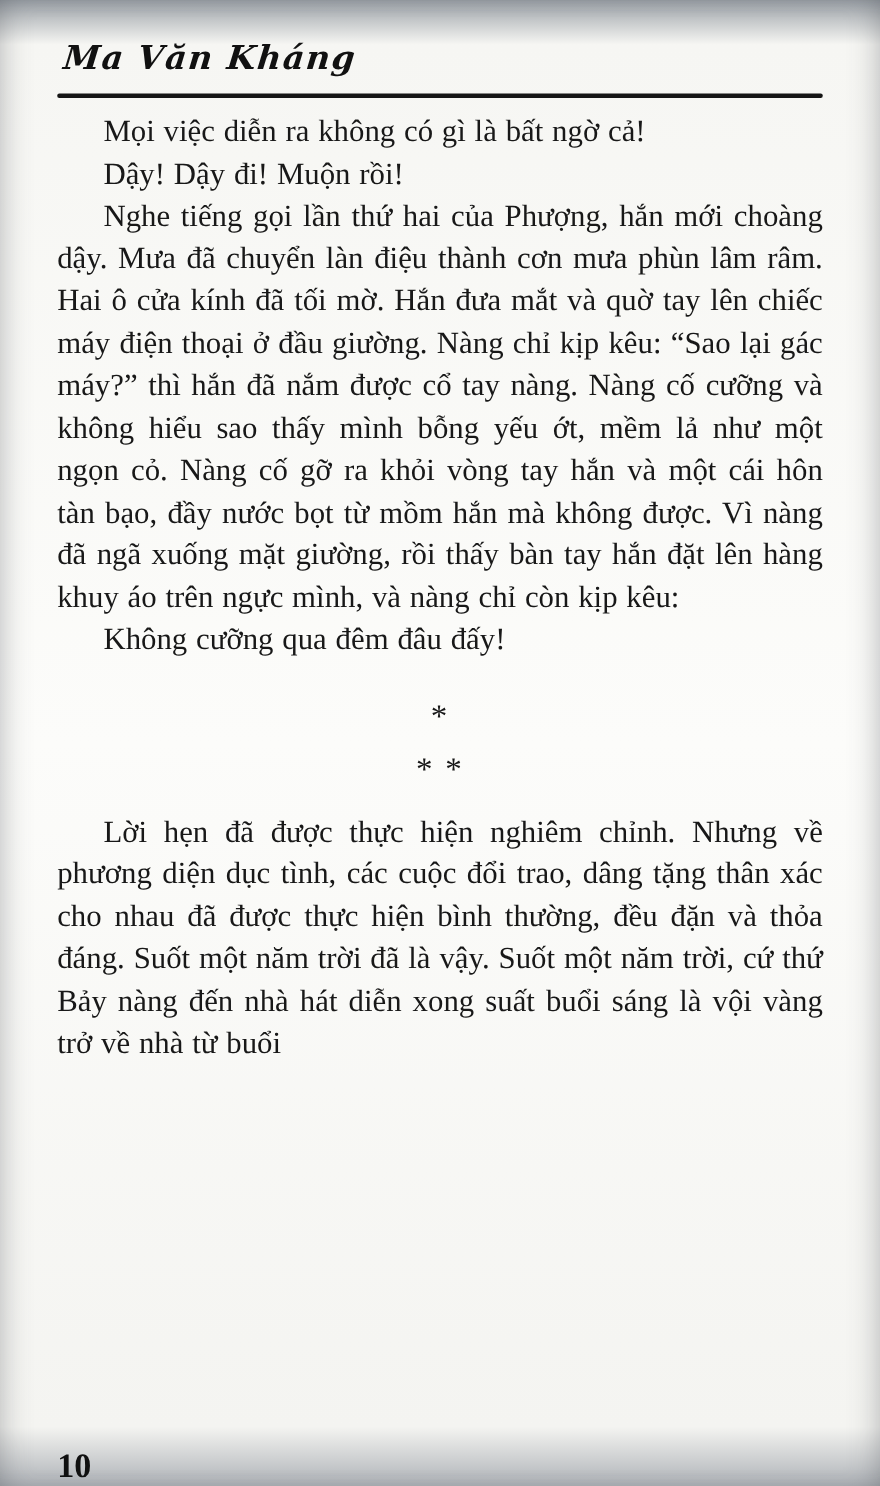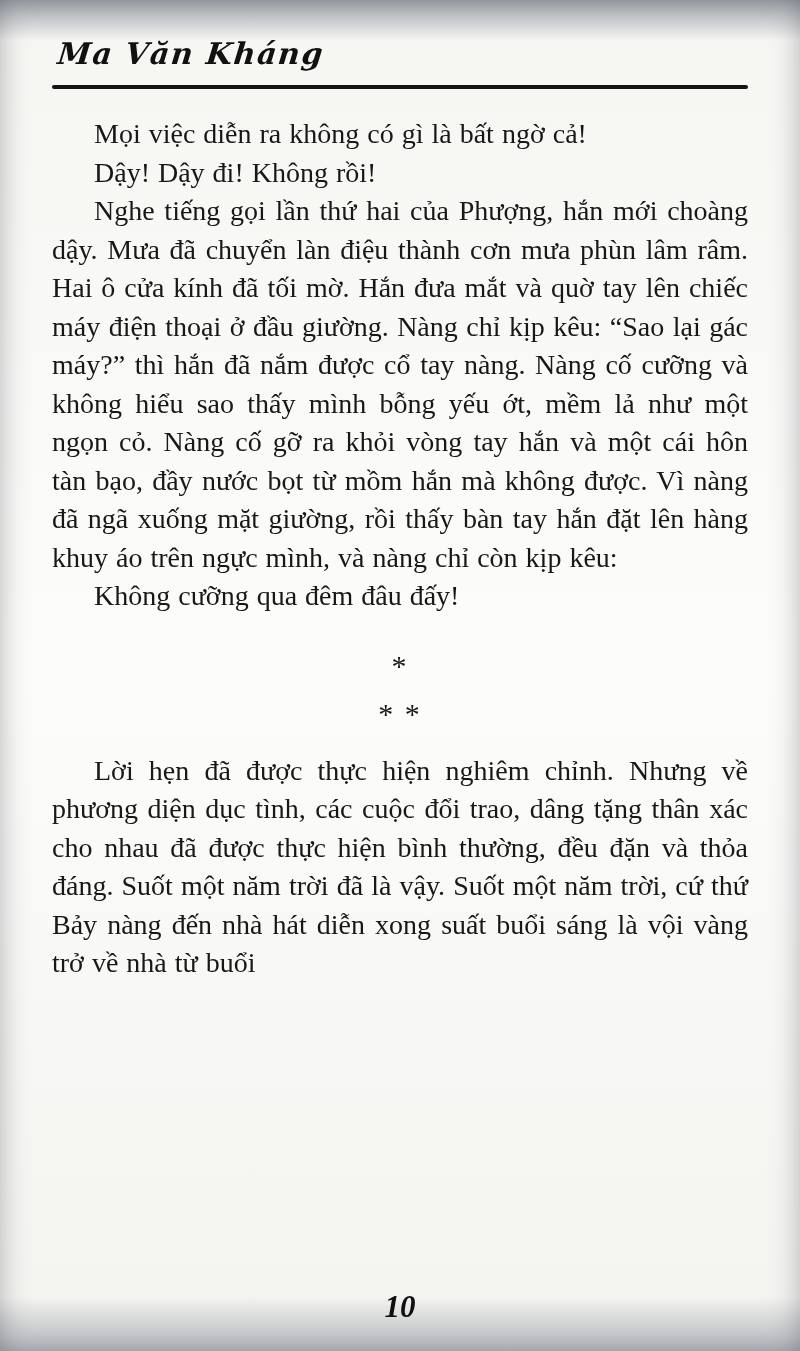--- a/index.html
+++ b/index.html
@@ -35,21 +35,21 @@
     transform-origin: left bottom;
     color: #111;
   }
   .rule {
     margin-top: 14px;
     height: 4px;
     background: #151515;
     border-radius: 2px;
   }
   main {
-    margin-top: 26px;
+    margin-top: 12px;
   }
   p.para {
     margin: 0;
     font-size: 28px;
     line-height: 38.5px;
     text-align: justify;
     text-indent: 42px;
     word-spacing: 1px;
   }
   .separator {
@@ -58,43 +58,41 @@
     line-height: 48px;
     margin-top: 26px;
     margin-bottom: 14px;
     color: #181818;
   }
   .separator .sep-row {
     letter-spacing: 2px;
   }
   footer {
     margin-top: auto;
-    text-align: center;
-    padding-bottom: 26px;
-    font-style: italic;
+    text-align: left;
   }
   .page-number {
     font-size: 31px;
     font-weight: bold;
     color: #101010;
   }
 </style>
 </head>
 <body>
 
 <div class="page">
 
   <header>
     <div class="author">Ma Văn Kháng</div>
     <div class="rule"></div>
   </header>
 
   <main>
     <p class="para">Mọi việc diễn ra không có gì là bất ngờ cả!</p>
-    <p class="para">Dậy! Dậy đi! Không rồi!</p>
+    <p class="para">Dậy! Dậy đi! Muộn rồi!</p>
     <p class="para">Nghe tiếng gọi lần thứ hai của Phượng, hắn mới choàng dậy. Mưa đã chuyển làn điệu thành cơn mưa phùn lâm râm. Hai ô cửa kính đã tối mờ. Hắn đưa mắt và quờ tay lên chiếc máy điện thoại ở đầu giường. Nàng chỉ kịp kêu: “Sao lại gác máy?” thì hắn đã nắm được cổ tay nàng. Nàng cố cưỡng và không hiểu sao thấy mình bỗng yếu ớt, mềm lả như một ngọn cỏ. Nàng cố gỡ ra khỏi vòng tay hắn và một cái hôn tàn bạo, đầy nước bọt từ mồm hắn mà không được. Vì nàng đã ngã xuống mặt giường, rồi thấy bàn tay hắn đặt lên hàng khuy áo trên ngực mình, và nàng chỉ còn kịp kêu:</p>
     <p class="para">Không cưỡng qua đêm đâu đấy!</p>
 
     <div class="separator">
       <div class="sep-row">*</div>
       <div class="sep-row">*   *</div>
     </div>
 
     <p class="para">Lời hẹn đã được thực hiện nghiêm chỉnh. Nhưng về phương diện dục tình, các cuộc đổi trao, dâng tặng thân xác cho nhau đã được thực hiện bình thường, đều đặn và thỏa đáng. Suốt một năm trời đã là vậy. Suốt một năm trời, cứ thứ Bảy nàng đến nhà hát diễn xong suất buổi sáng là vội vàng trở về nhà từ buổi</p>
   </main>

